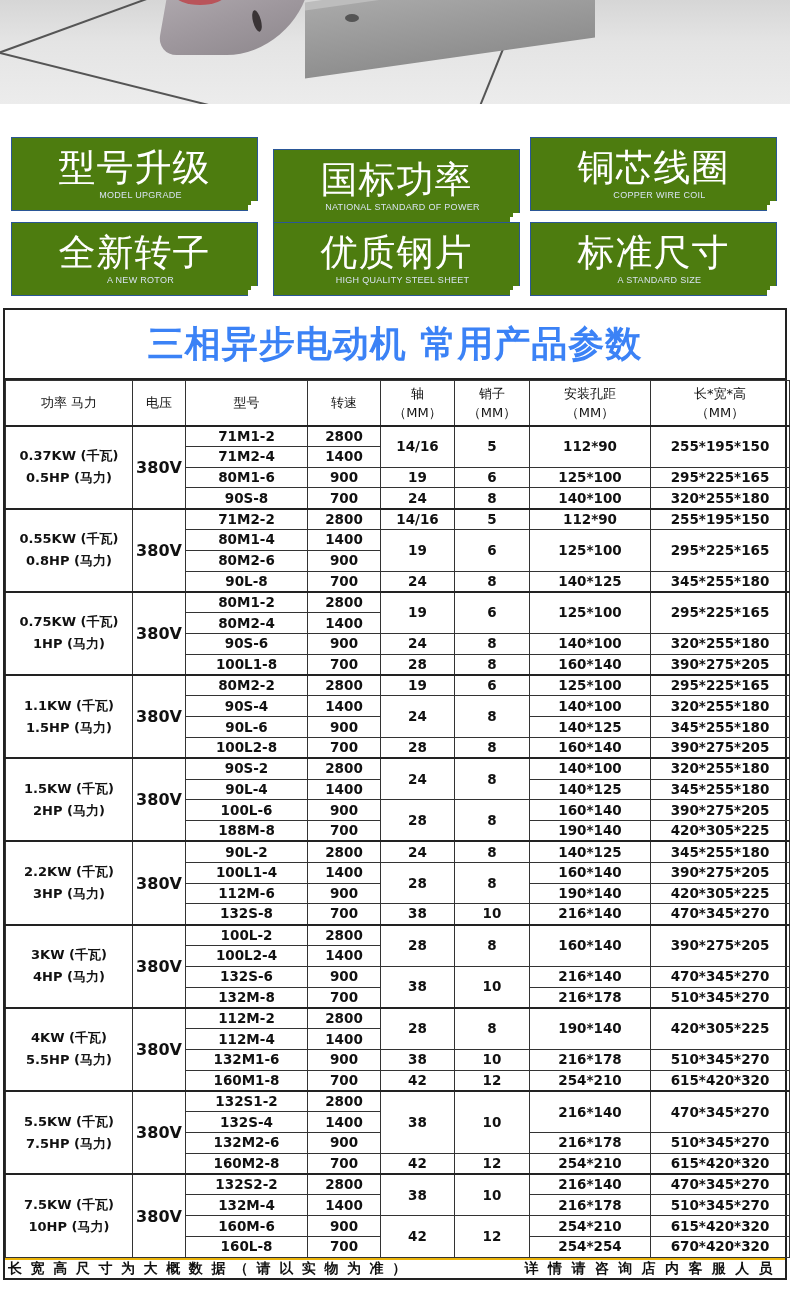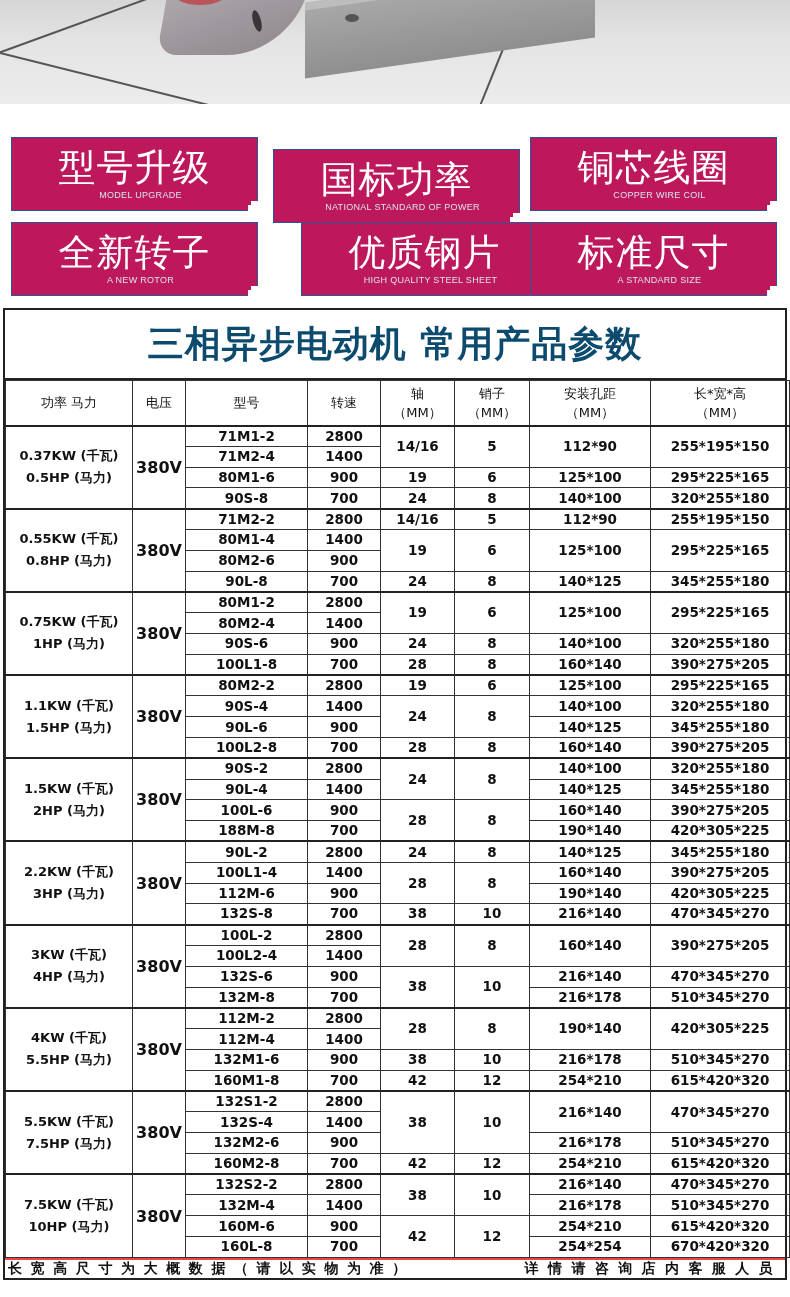--- a/index.html
+++ b/index.html
@@ -22,47 +22,47 @@
   .photo .motor-foot {
     position: absolute; left: 305px; top: -10px; width: 290px; height: 68px;
     background: linear-gradient(180deg, #a7a7a7 0%, #8f8f8f 100%);
     transform: skewY(-8deg);
   }
   .photo .motor-foot-top { position:absolute; left:305px; top:-18px; width:290px; height:40px; background:#bdbdbd; transform: skewY(-8deg); }
   .photo .motor-foot-hole { position:absolute; left:345px; top:14px; width:14px; height:8px; border-radius:50%; background:#555; }
 
   .badges { position: absolute; left: 0; top: 134px; width: 790px; height: 170px; }
   .badge {
-    position: absolute; width: 247px; height: 74px; background: #be185d;
+    position: absolute; width: 247px; height: 74px; background: #4d7c0f;
     color: #fff; text-align: center; border: 1px solid #2a5696;
   }
   .badge::after {
     content: ""; position: absolute; right: -1px; bottom: -1px;
     width: 10px; height: 10px; background: #fff;
     clip-path: polygon(100% 0, 100% 100%, 0 100%, 0 40%, 30% 40%, 30% 0);
   }
   .badge .cn { display: block; font-family: "DejaVu Sans", sans-serif; font-size: 37px; line-height: 40px; margin-top: 10px; letter-spacing: 1px; font-weight: normal; }
   .badge .en { display: block; font-family: "Liberation Sans", sans-serif; font-size: 9px; letter-spacing: 0.3px; margin-top: 2px; color: #d9e3f2; padding-left: 12px; }
 
   .table-wrap { position: absolute; left: 3px; top: 308px; width: 784px; border: 2px solid #222; }
   .title-row { height: 70px; display: flex; align-items: center; justify-content: center; border-bottom: 2px solid #222; }
-  .title-row span { font-size: 36px; font-weight: bold; letter-spacing: 1px; color: #0c4a6e; }
+  .title-row span { font-size: 36px; font-weight: bold; letter-spacing: 1px; color: #3b82f6; }
 
   table.spec { border-collapse: collapse; width: 100%; table-layout: fixed; }
   table.spec th, table.spec td {
     border: 1px solid #333; text-align: center; vertical-align: middle;
     font-family: "DejaVu Sans", sans-serif;
   }
   table.spec th { height: 45px; font-size: 13px; font-weight: normal; line-height: 19px; }
   table.spec td { height: 20.8px; font-size: 13.5px; font-weight: bold; line-height: 15px; padding: 0; }
   table.spec td.power { font-size: 13px; line-height: 22px; }
   table.spec td.volt { font-size: 16px; border-radius: 20px; }
   table.spec td.group-sep, table.spec tr.gstart td { border-top: 2px solid #222; }
   .footer-row {
-    border-top: 2px solid #ef4444; height: 20px; display: flex; align-items: center;
+    border-top: 2px solid #eab308; height: 20px; display: flex; align-items: center;
     justify-content: space-between; padding: 0 3px; font-size: 14px; font-weight: bold;
   }
   .footer-left-text { letter-spacing: 8.6px; }
   .footer-right-text { letter-spacing: 9.4px; }
 </style>
 </head>
 <body>
 
 <div class="photo">
   <div class="tile-line" style="left:-10px;top:55px;width:200px;transform:rotate(-20deg);"></div>
@@ -86,21 +86,21 @@
     <span class="en">NATIONAL STANDARD OF POWER</span>
   </div>
   <div class="badge" style="left:530px;top:3px;">
     <span class="cn">铜芯线圈</span>
     <span class="en">COPPER WIRE COIL</span>
   </div>
   <div class="badge" style="left:11px;top:88px;">
     <span class="cn">全新转子</span>
     <span class="en">A NEW ROTOR</span>
   </div>
-  <div class="badge" style="left:273px;top:88px;margin-left:28px;">
+  <div class="badge" style="left:273px;top:88px;">
     <span class="cn">优质钢片</span>
     <span class="en">HIGH QUALITY STEEL SHEET</span>
   </div>
   <div class="badge" style="left:530px;top:88px;">
     <span class="cn">标准尺寸</span>
     <span class="en">A STANDARD SIZE</span>
   </div>
 </div>
 
 <div class="table-wrap">

